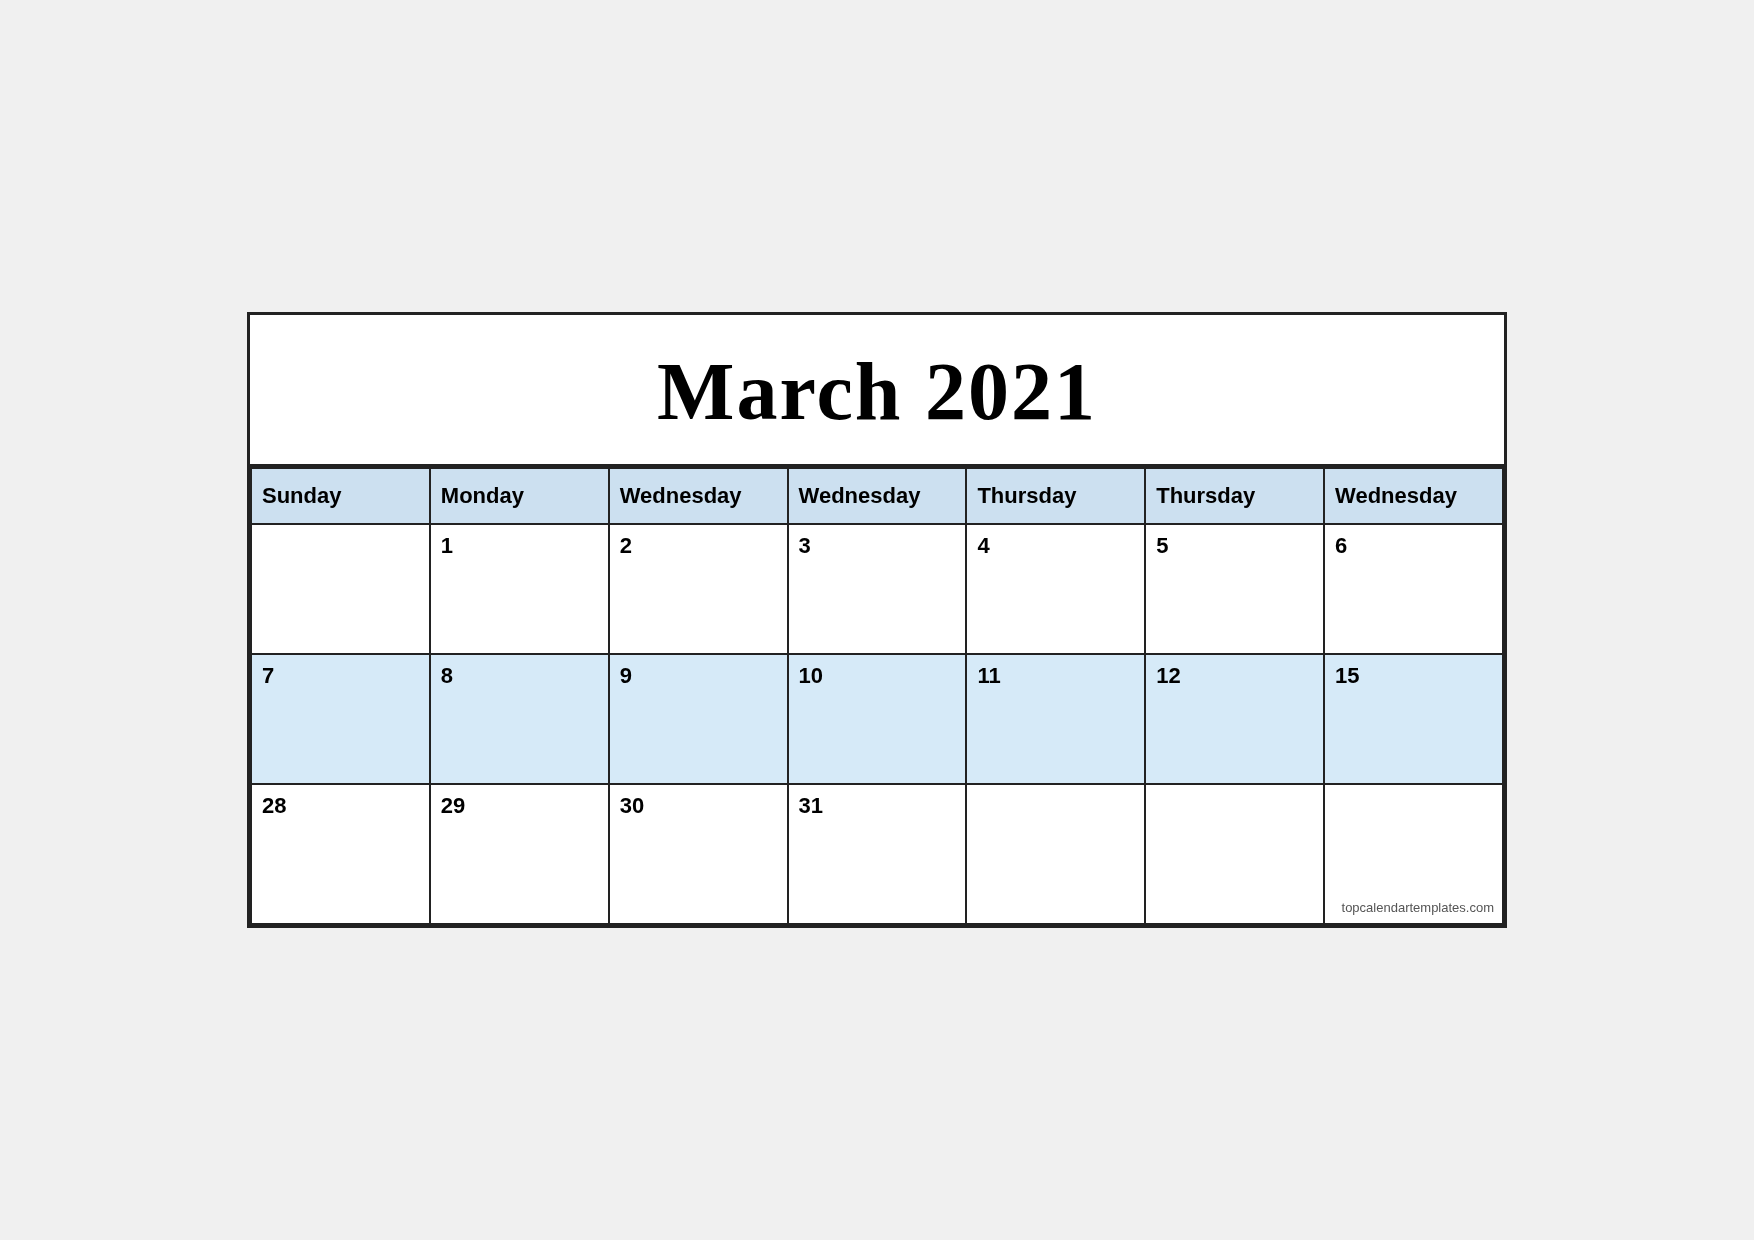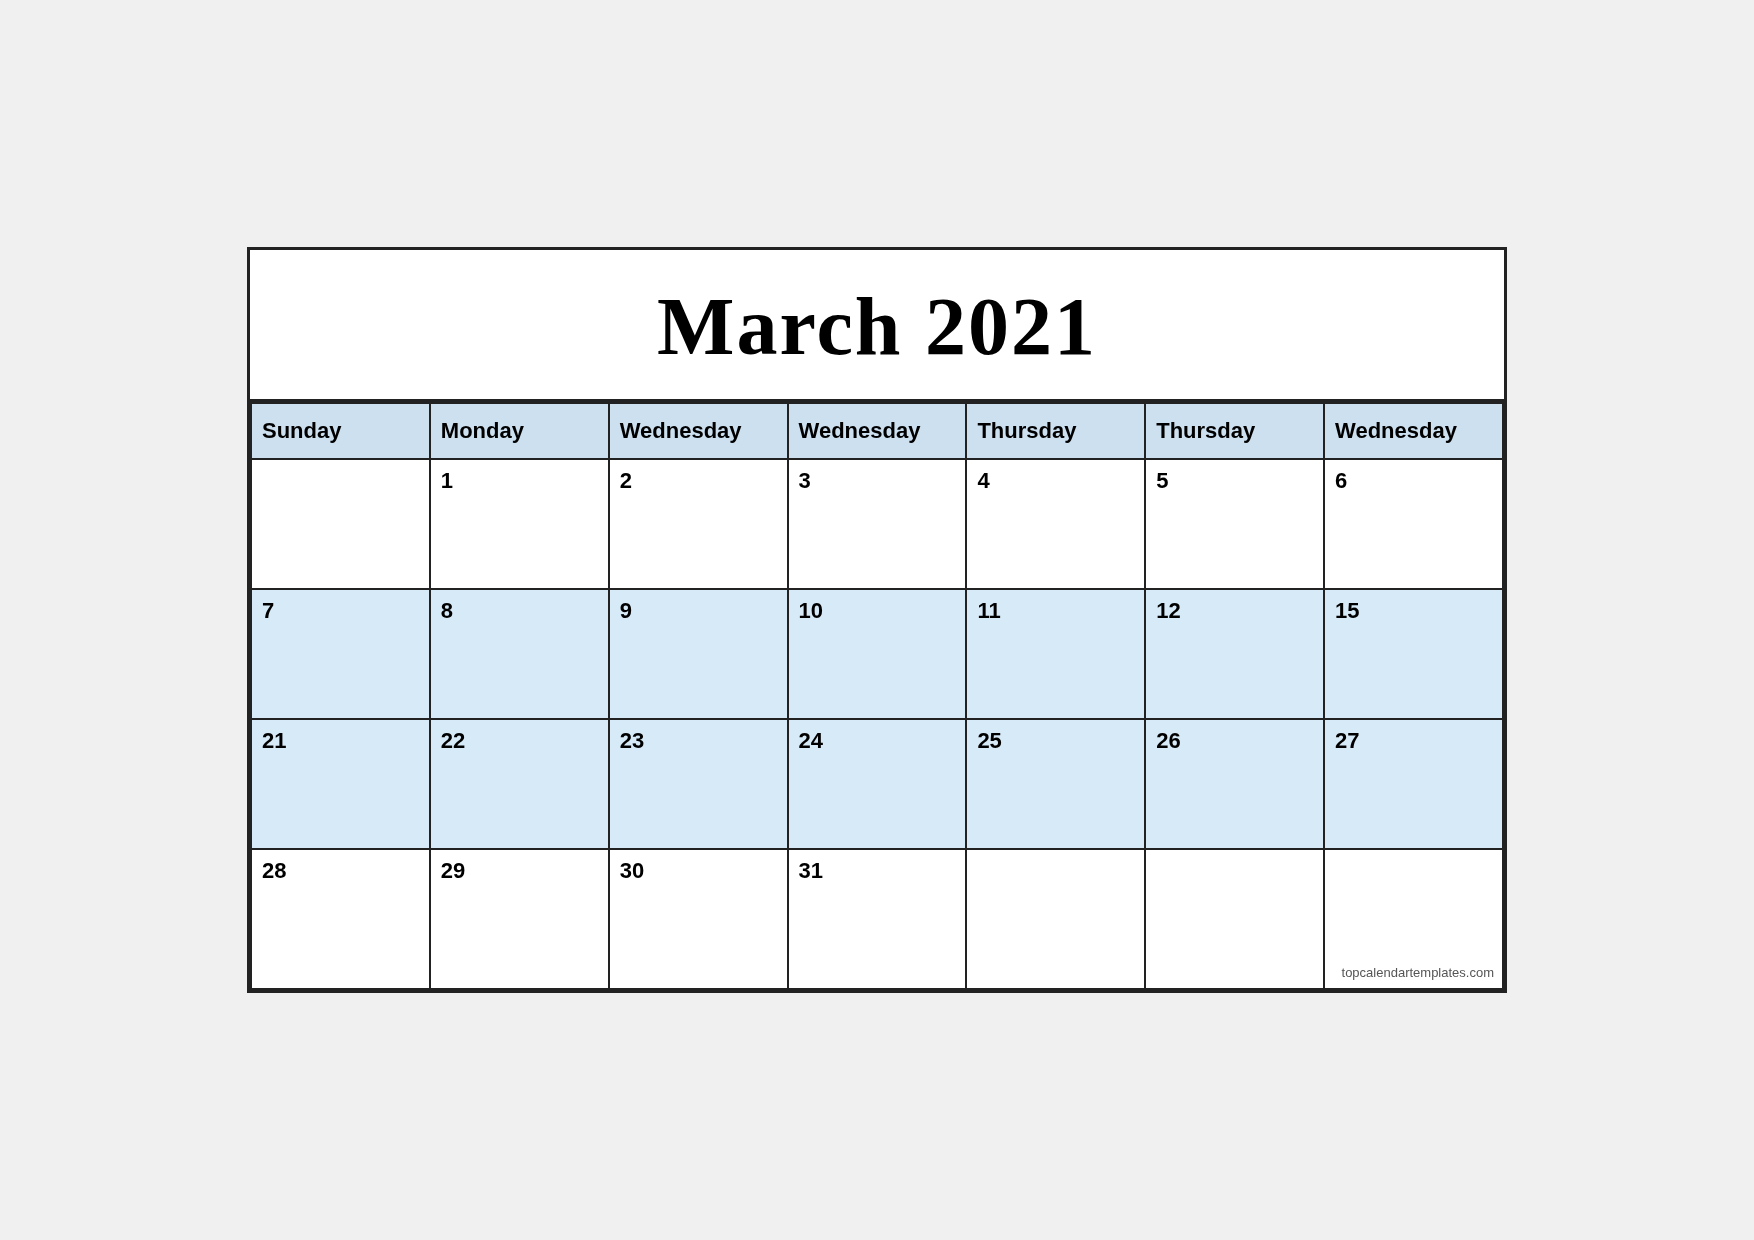--- a/index.html
+++ b/index.html
@@ -122,29 +122,20 @@
         </tr>
         <tr>
           <td class="shaded"><span class="day-number">7</span></td>
           <td class="shaded"><span class="day-number">8</span></td>
           <td class="shaded"><span class="day-number">9</span></td>
           <td class="shaded"><span class="day-number">10</span></td>
           <td class="shaded"><span class="day-number">11</span></td>
           <td class="shaded"><span class="day-number">12</span></td>
           <td class="shaded"><span class="day-number">15</span></td>
         </tr>
-        <tr>
-          <td class="shaded"><span class="day-number">21</span></td>
-          <td class="shaded"><span class="day-number">22</span></td>
-          <td class="shaded"><span class="day-number">23</span></td>
-          <td class="shaded"><span class="day-number">24</span></td>
-          <td class="shaded"><span class="day-number">25</span></td>
-          <td class="shaded"><span class="day-number">26</span></td>
-          <td class="shaded"><span class="day-number">27</span></td>
-        </tr>
         <tr class="last-row">
           <td><span class="day-number">28</span></td>
           <td><span class="day-number">29</span></td>
           <td><span class="day-number">30</span></td>
           <td><span class="day-number">31</span></td>
           <td class="empty"></td>
           <td class="empty"></td>
           <td class="empty" style="position: relative;">
             <span class="watermark-text">topcalendartemplates.com</span>
           </td>

